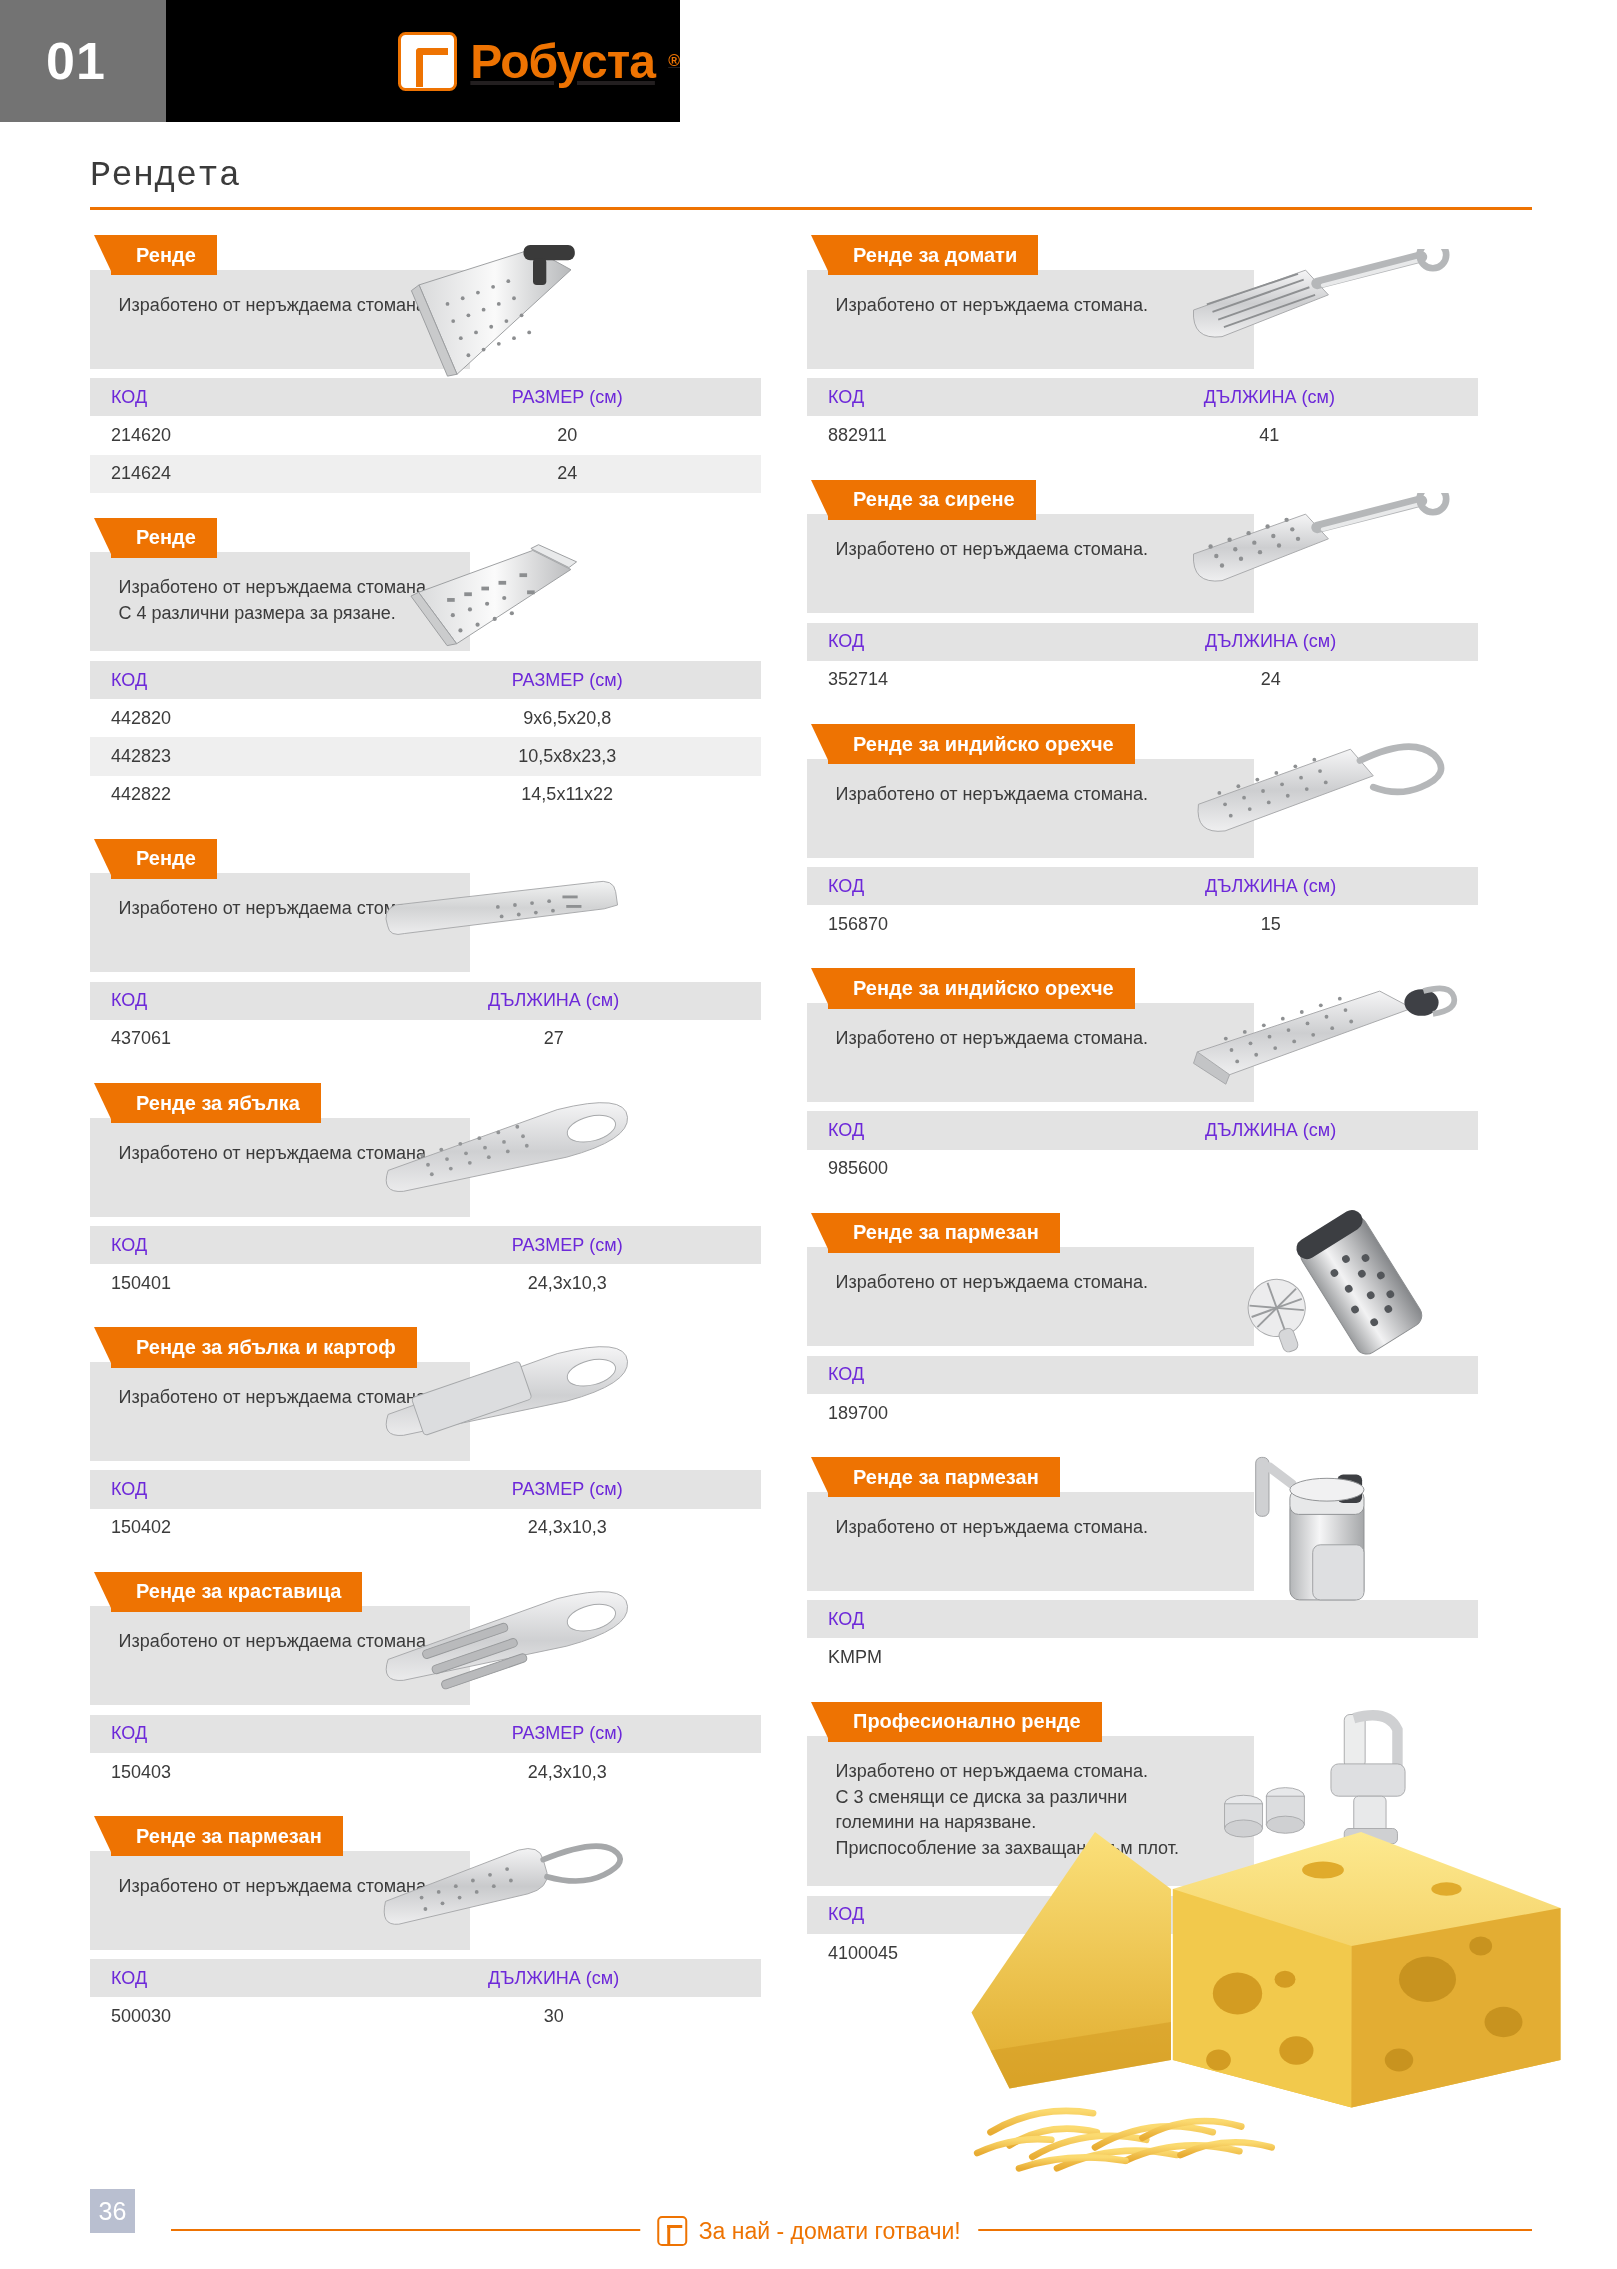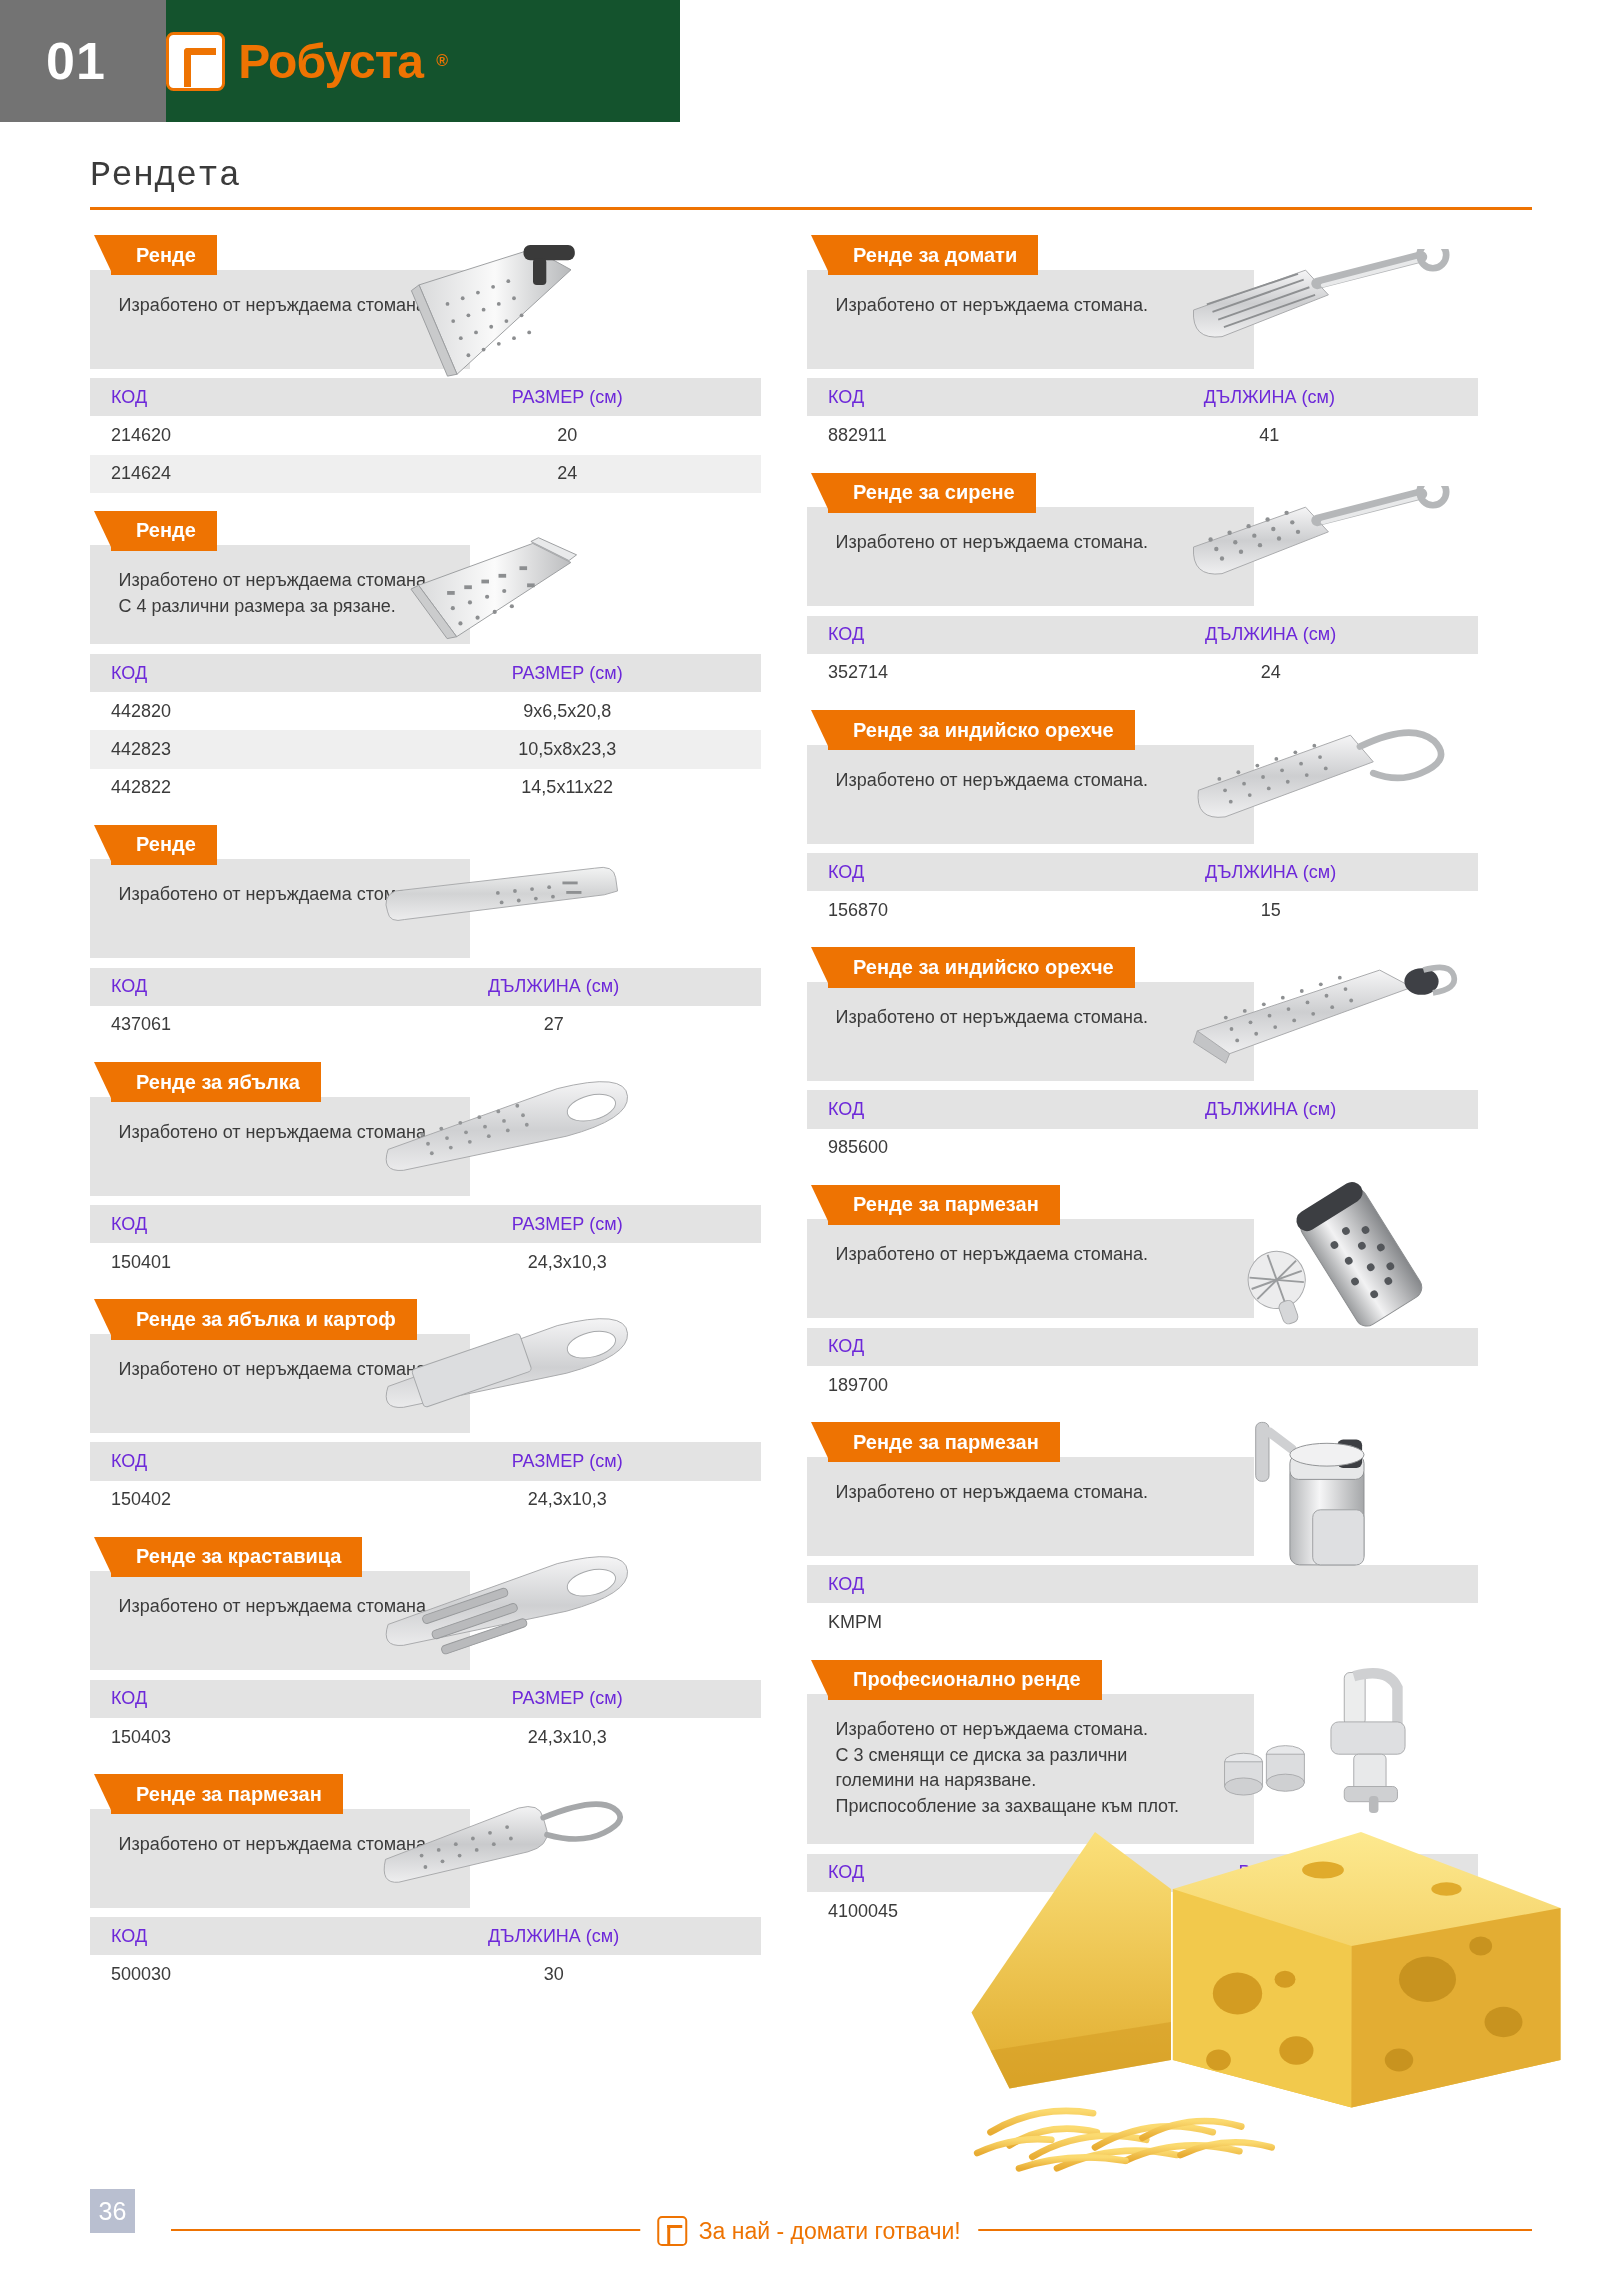--- a/index.html
+++ b/index.html
@@ -32,25 +32,26 @@
     color: #ffffff;
     font-size: 52px;
     font-weight: bold;
     display: flex;
     align-items: center;
     padding-left: 46px;
     letter-spacing: 1px;
   }
   .hdr-logo {
     flex: 0 0 514px;
-    background: #14532d;
+    background: #000000;
     display: flex;
     align-items: center;
-    justify-content: flex-start;
+    justify-content: flex-end;
     gap: 13.3px;
+    text-decoration: underline;
   }
   .logo-mark {
     width: 59px; height: 59px;
     border: 3.8px solid #ee7302;
     border-radius: 7.6px;
     position: relative;
     background: #fff;
   }
   .logo-mark::before {
     content: "";
@@ -101,21 +102,21 @@
 
   
   .columns {
     display: flex;
     padding: 25px 86px 0 90px;
     gap: 46px;
   }
   .col { width: 671px; }
 
   
-  .product { position: relative; margin-bottom: 18px; }
+  .product { position: relative; margin-bottom: 25px; }
 
   .tag {
     position: relative;
     display: inline-block;
     background: #ee7302;
     color: #fff;
     font-size: 20px;
     font-weight: bold;
     padding: 8.6px 21px 8.6px 25px;
     margin-left: 21px;

